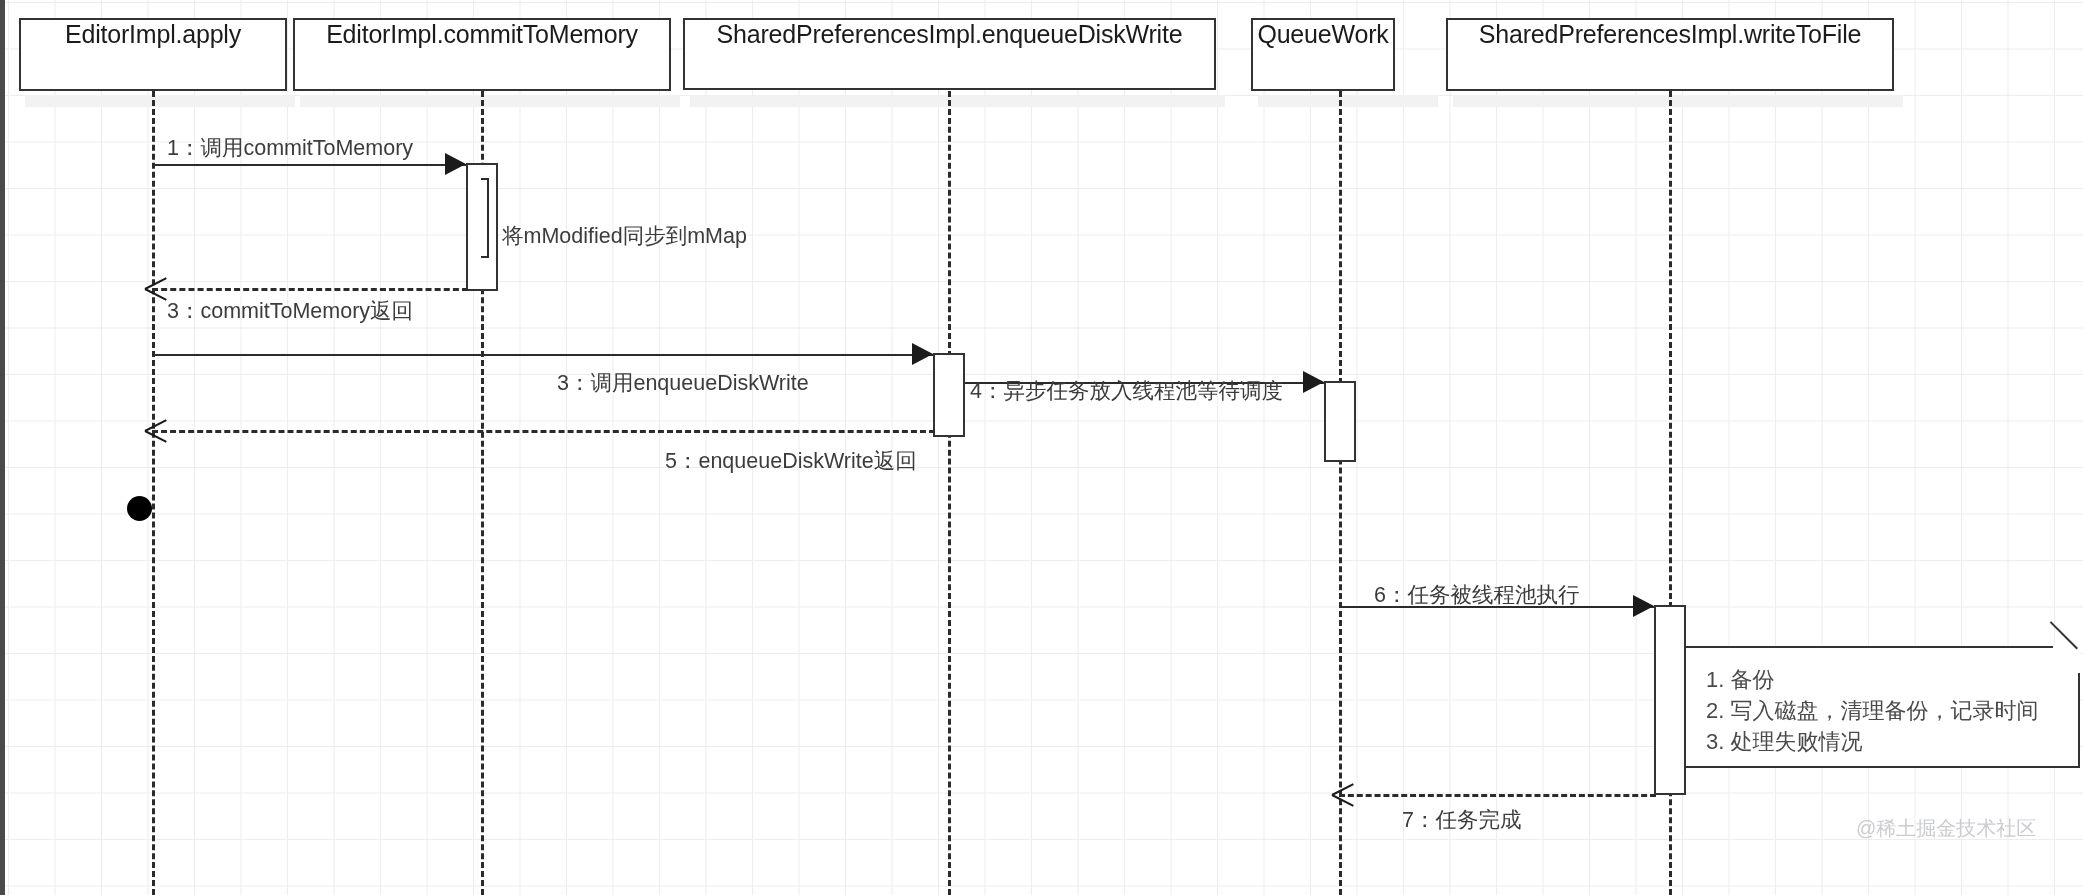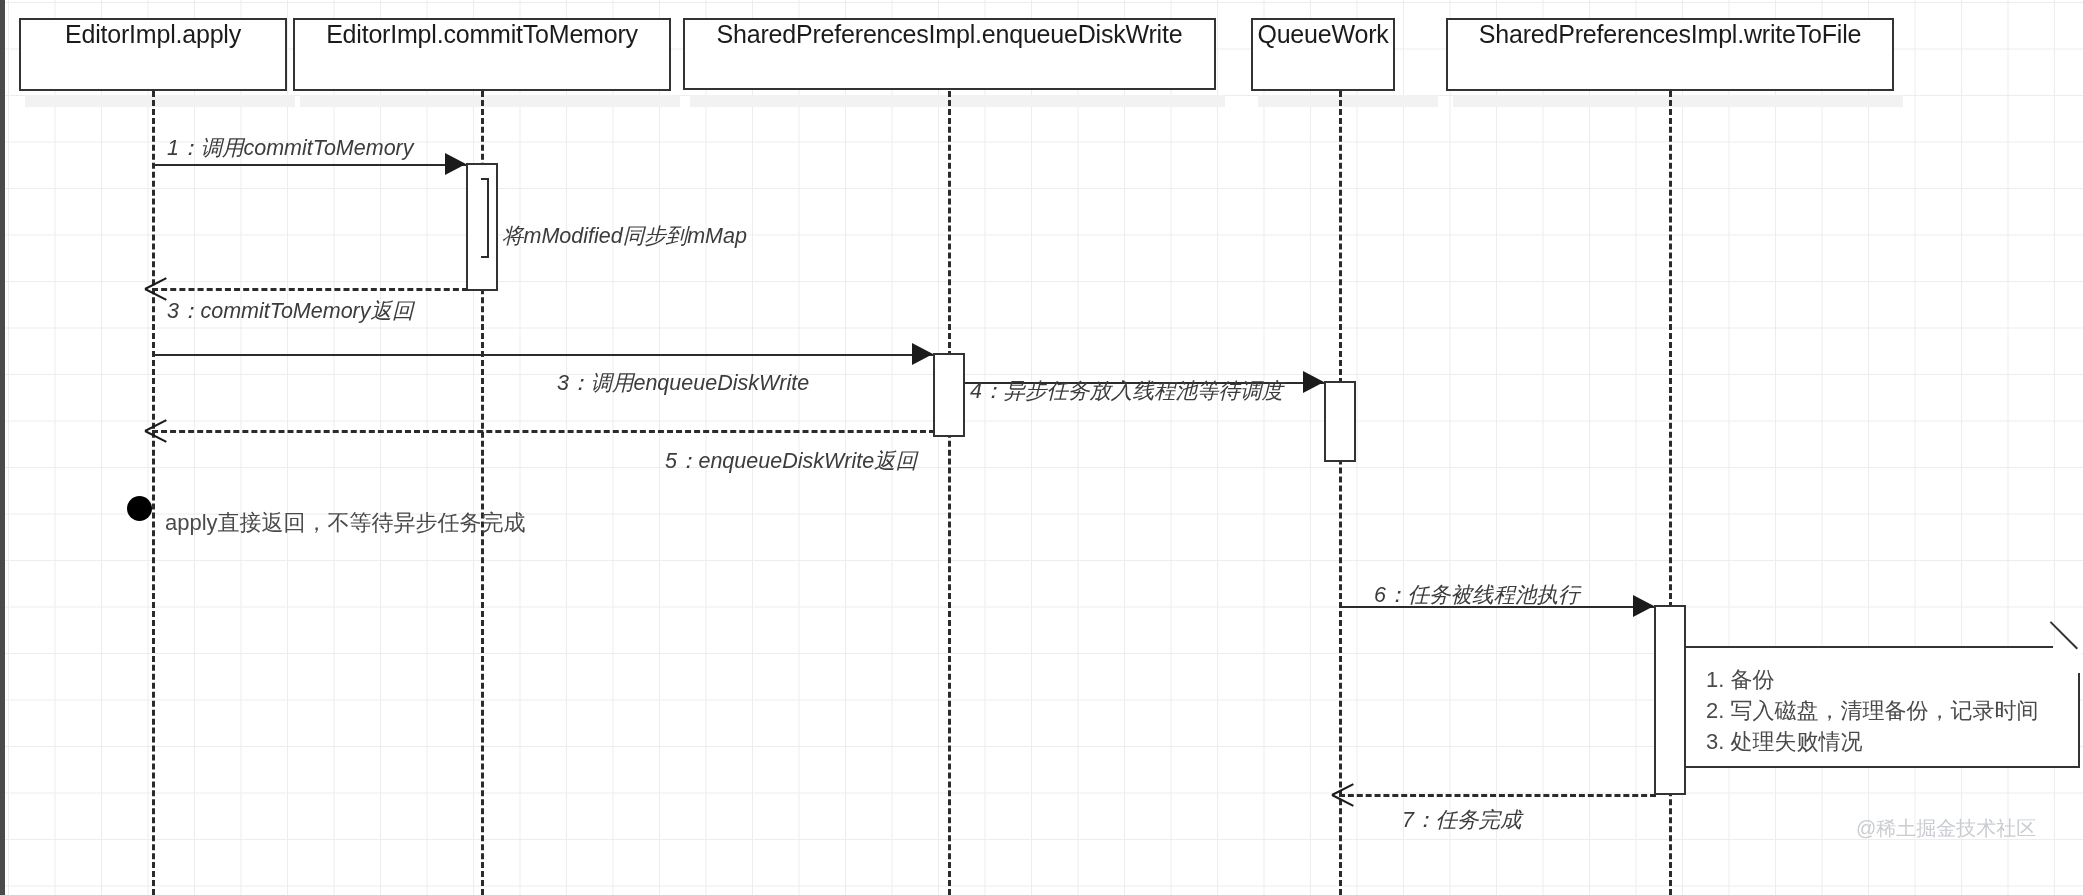--- a/index.html
+++ b/index.html
@@ -69,21 +69,20 @@
   }
   .msg-line.dashed {
     border-top: 3px dashed #2b2b2b;
   }
   .msg-label {
     position: absolute;
     font-size: 21.5px;
     color: #3c3c3c;
     white-space: nowrap;
     z-index: 5;
-    font-style: italic;
   }
   
   .arrow-solid-right {
     position: absolute;
     width: 0; height: 0;
     border-top: 11px solid transparent;
     border-bottom: 11px solid transparent;
     border-left: 21px solid #1b1b1b;
     z-index: 5;
   }
@@ -236,21 +235,20 @@
 
   <div class="msg-line" style="left:960px; top:382px; width:359px;"></div>
   <div class="arrow-solid-right" style="left:1298px; top:371px;"></div>
   <div class="msg-label" style="left:965px; top:376px;">4：异步任务放入线程池等待调度</div>
 
   <div class="msg-line dashed" style="left:147px; top:430px; width:783px;"></div>
   <div class="arrow-open-left" style="left:140px; top:418px;"></div>
   <div class="msg-label" style="left:660px; top:446px;">5：enqueueDiskWrite返回</div>
 
   <div class="endpoint-dot" style="left:122px; top:496px;"></div>
-  <div class="endpoint-label" style="left:160px; top:508px;">apply直接返回，不等待异步任务完成</div>
 
   <div class="msg-line" style="left:1334px; top:606px; width:315px;"></div>
   <div class="arrow-solid-right" style="left:1628px; top:595px;"></div>
   <div class="msg-label" style="left:1369px; top:580px;">6：任务被线程池执行</div>
 
   <div class="note" style="left:1679px; top:646px; width:396px; height:122px;">
     <div class="note-corner-cut"></div>
     <div class="note-corner-line"></div>
     <div class="note-line">1. 备份</div>
     <div class="note-line">2. 写入磁盘，清理备份，记录时间</div>

